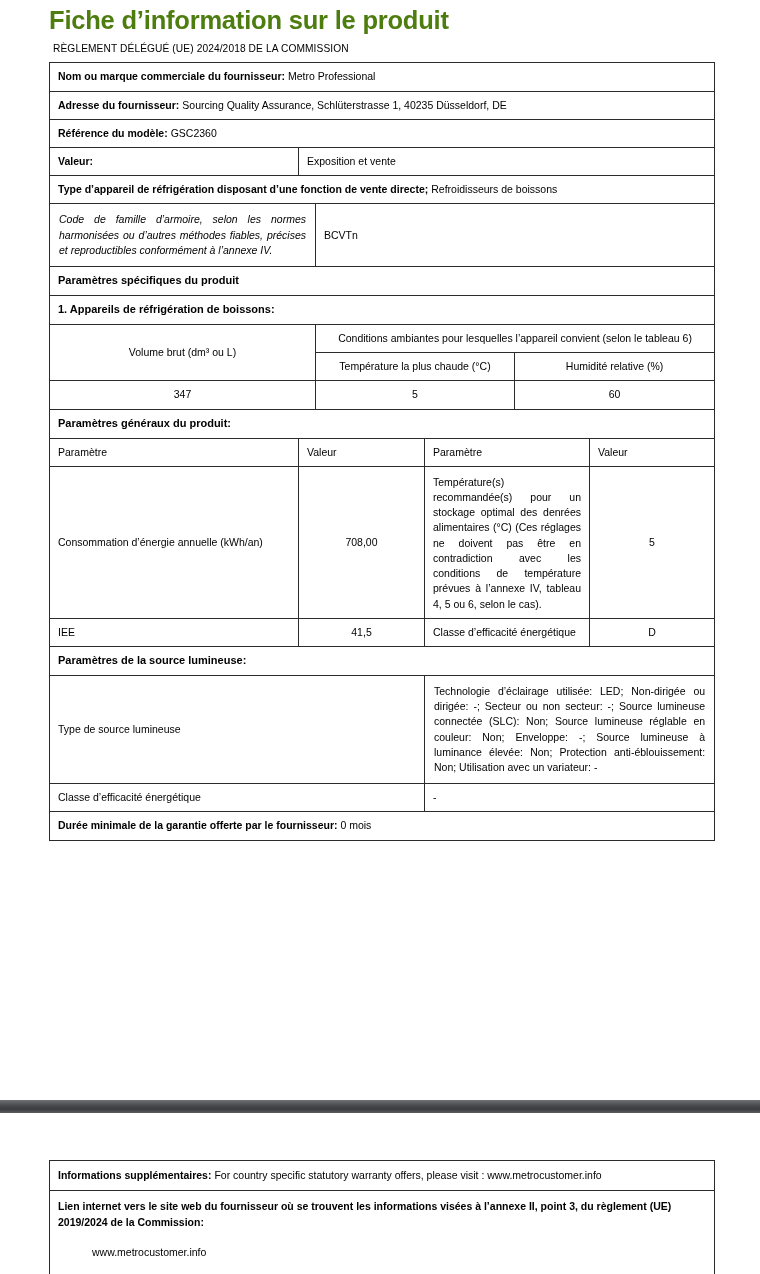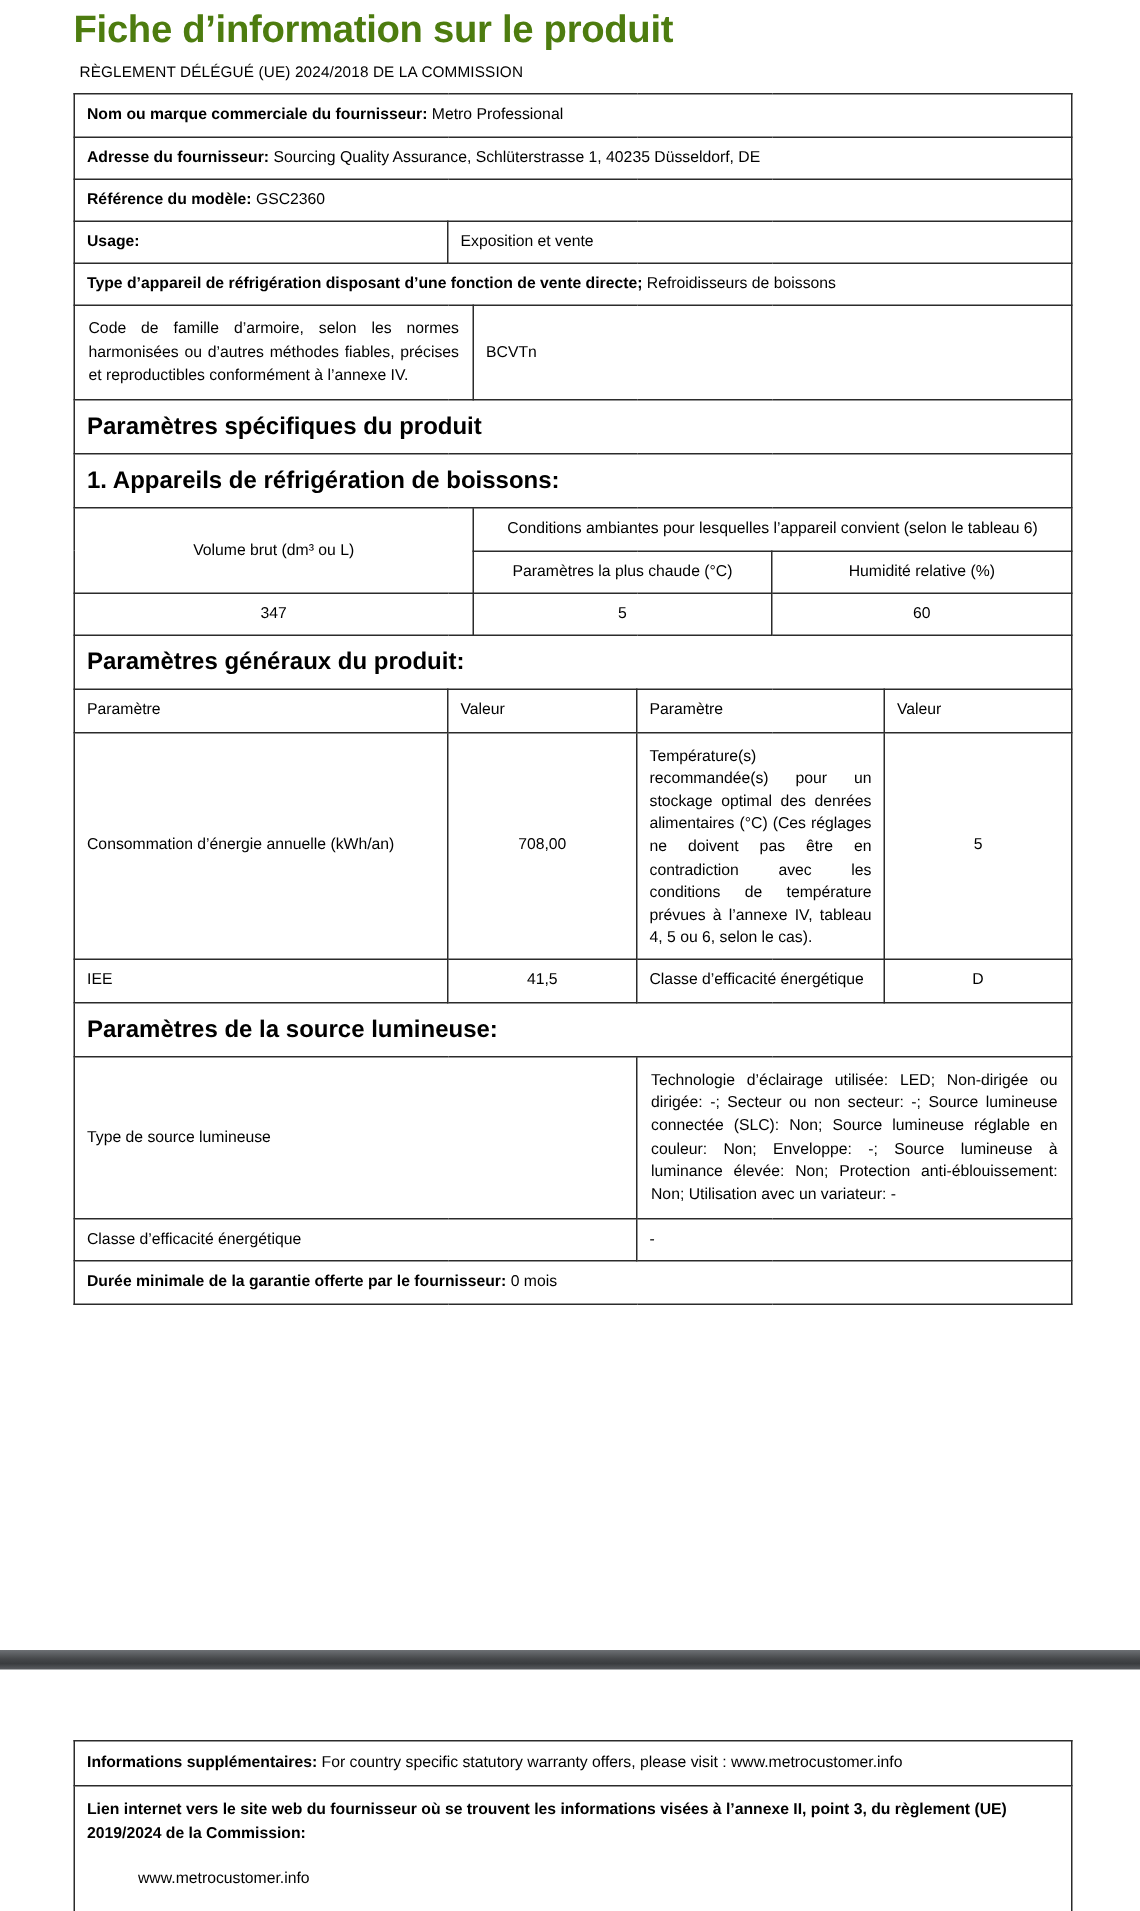--- a/index.html
+++ b/index.html
@@ -52,21 +52,21 @@
   }
 
   .b { font-weight: bold; }
   .center { text-align: center; }
   .just { text-align: justify; text-justify: inter-word; hyphens: auto; }
   .top { vertical-align: top; }
   .mid { vertical-align: middle; }
 
   .section-head td {
     font-weight: bold;
-    font-size: 16px;
+    font-size: 11px;
   }
 
   .pagenum {
     text-align: right;
     font-size: 9.5px;
     padding: 6px 2px 0 0;
     color: #111;
   }
 
   .separator {
@@ -115,50 +115,50 @@
     </tr>
 
     <tr>
       <td colspan="7">
         <span class="b">Référence du modèle:</span>
         <span>GSC2360</span>
       </td>
     </tr>
 
     <tr>
-      <td colspan="2" class="b">Usage:</td>
+      <td colspan="2" class="b">Valeur:</td>
       <td colspan="5">Exposition et vente</td>
     </tr>
 
     <tr>
       <td colspan="7">
         <span class="b">Type d’appareil de réfrigération disposant d’une fonction de vente directe;</span>
         <span>Refroidisseurs de boissons</span>
       </td>
     </tr>
 
     <tr>
-      <td colspan="3" class="just tall-label" style="padding:8px 9px;">Code de famille d’armoire, selon les normes harmonisées ou d’autres méthodes fiables, précises et reproductibles conformément à l’annexe IV.</td>
+      <td colspan="3" class="just tall-label" style="padding:8px 9px;font-style:italic;">Code de famille d’armoire, selon les normes harmonisées ou d’autres méthodes fiables, précises et reproductibles conformément à l’annexe IV.</td>
       <td colspan="4" class="mid">BCVTn</td>
     </tr>
 
     <tr class="section-head">
       <td colspan="7">Paramètres spécifiques du produit</td>
     </tr>
 
     <tr class="section-head">
       <td colspan="7">1. Appareils de réfrigération de boissons:</td>
     </tr>
 
     <tr>
       <td colspan="3" rowspan="2" class="center mid">Volume brut (dm³ ou L)</td>
       <td colspan="4" class="center" style="padding:6px 10px;">Conditions ambiantes pour lesquelles l’appareil convient (selon le tableau 6)</td>
     </tr>
     <tr>
-      <td colspan="2" class="center">Paramètres la plus chaude (°C)</td>
+      <td colspan="2" class="center">Température la plus chaude (°C)</td>
       <td colspan="2" class="center">Humidité relative (%)</td>
     </tr>
     <tr>
       <td colspan="3" class="center">347</td>
       <td colspan="2" class="center">5</td>
       <td colspan="2" class="center">60</td>
     </tr>
 
     <tr class="section-head">
       <td colspan="7">Paramètres généraux du produit:</td>

